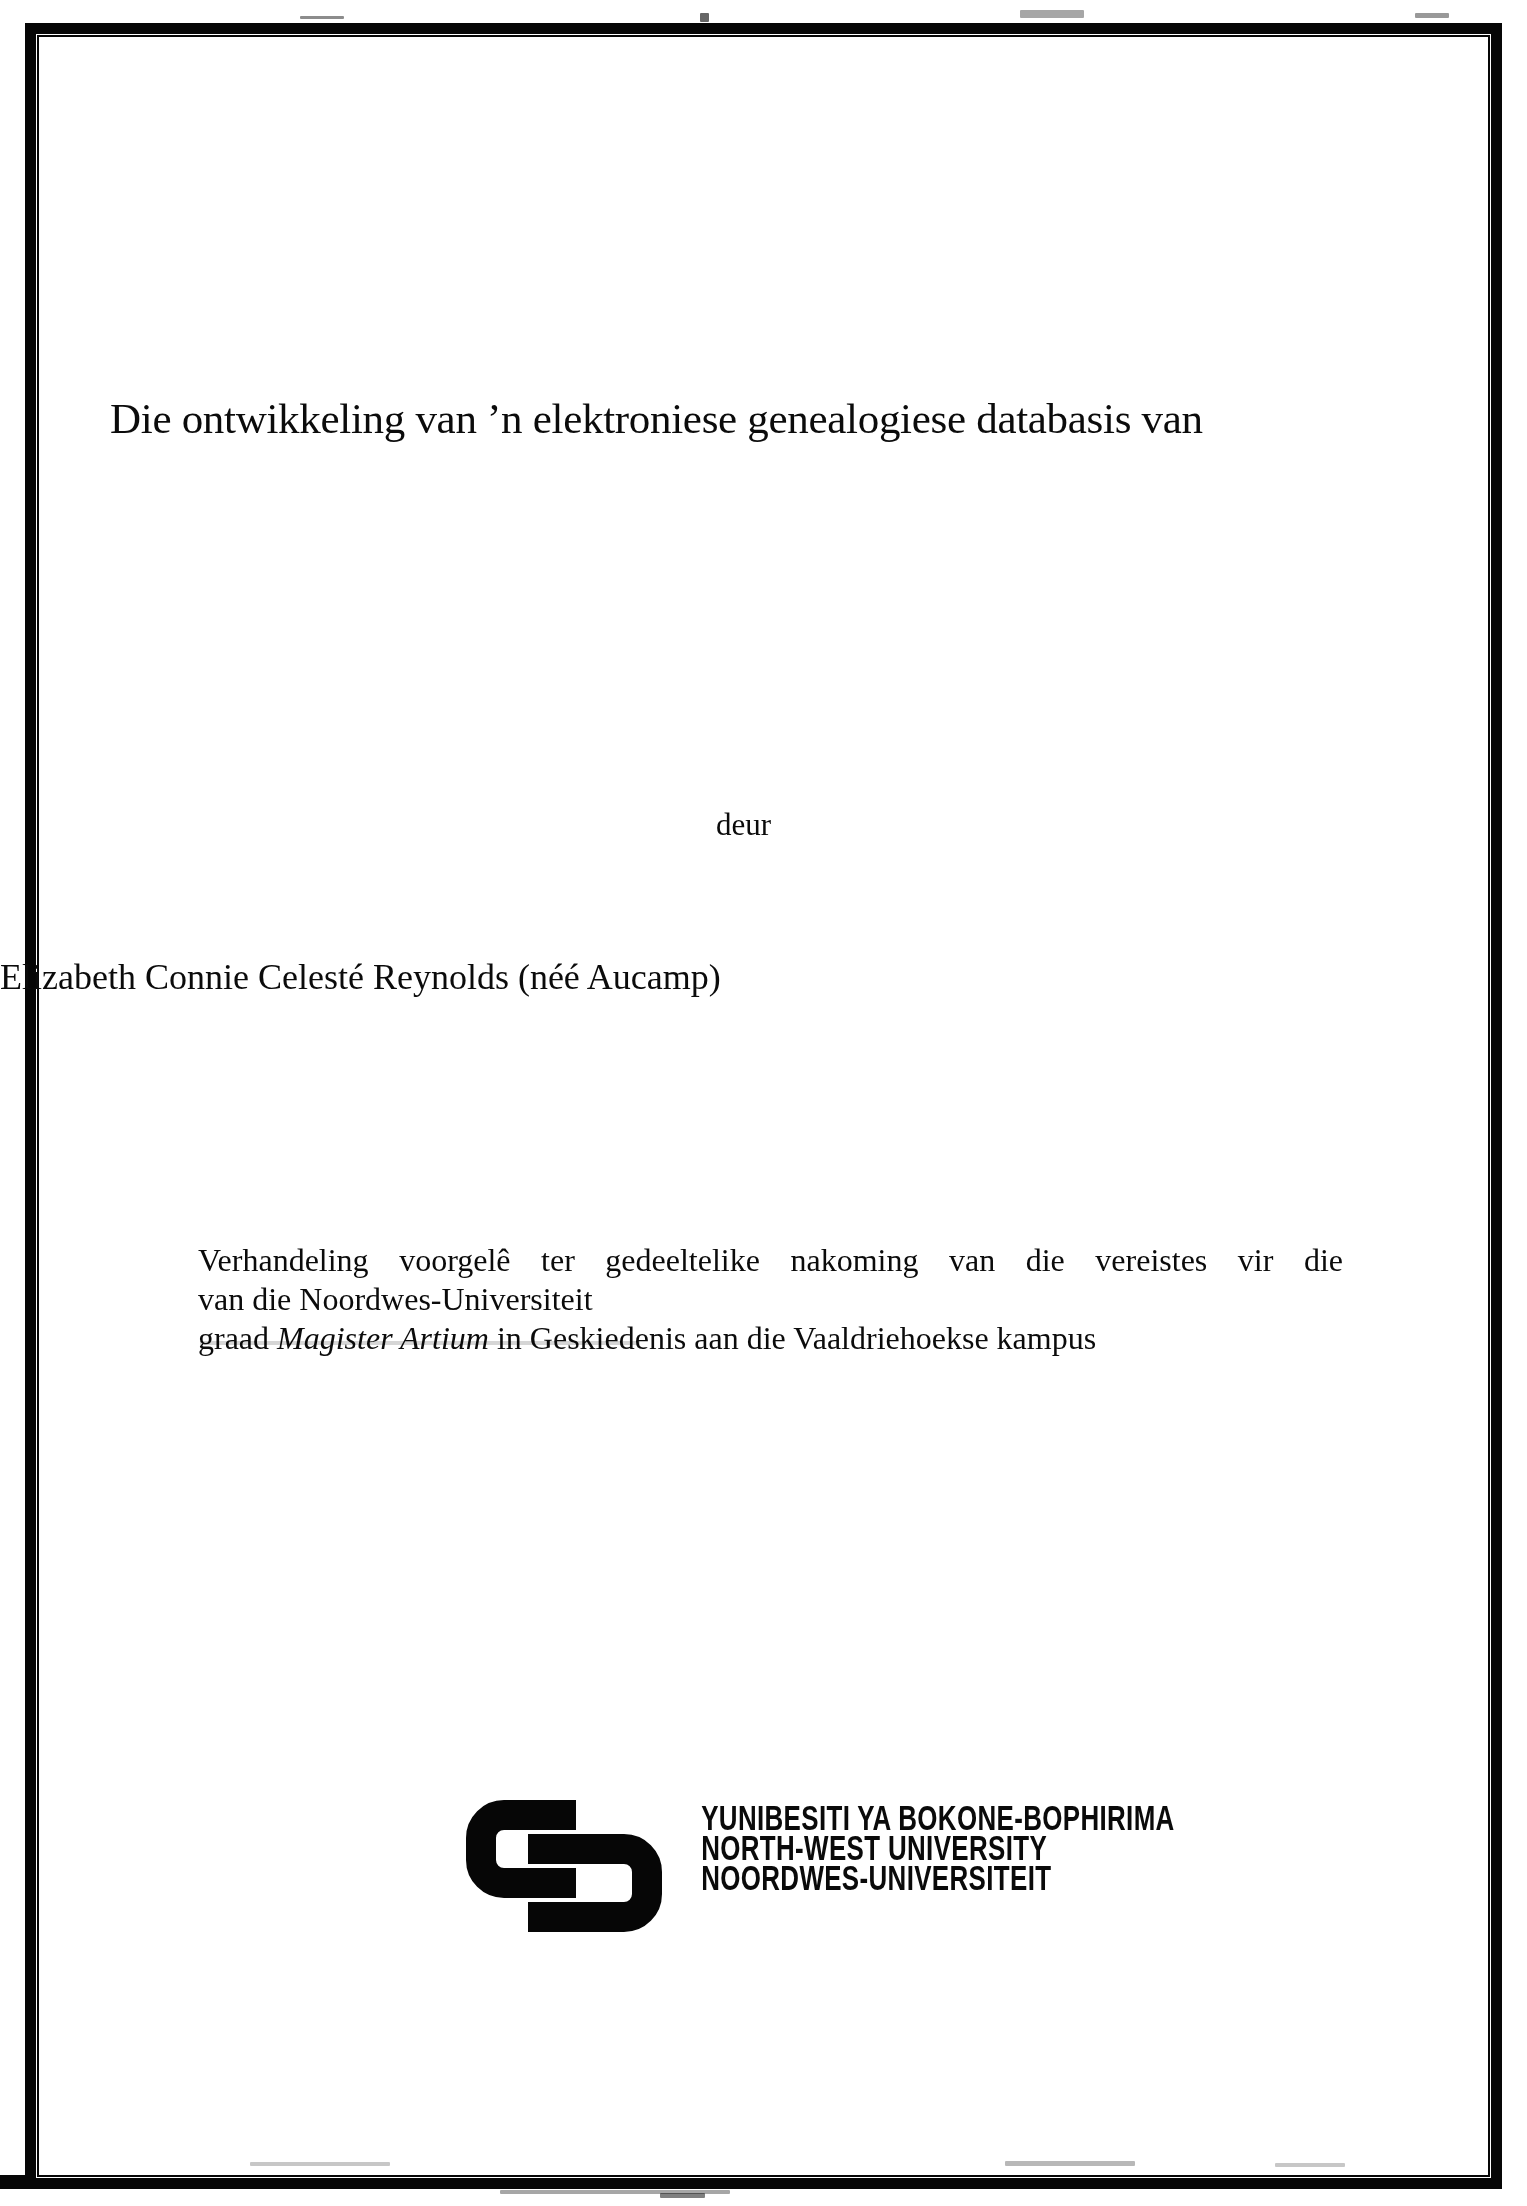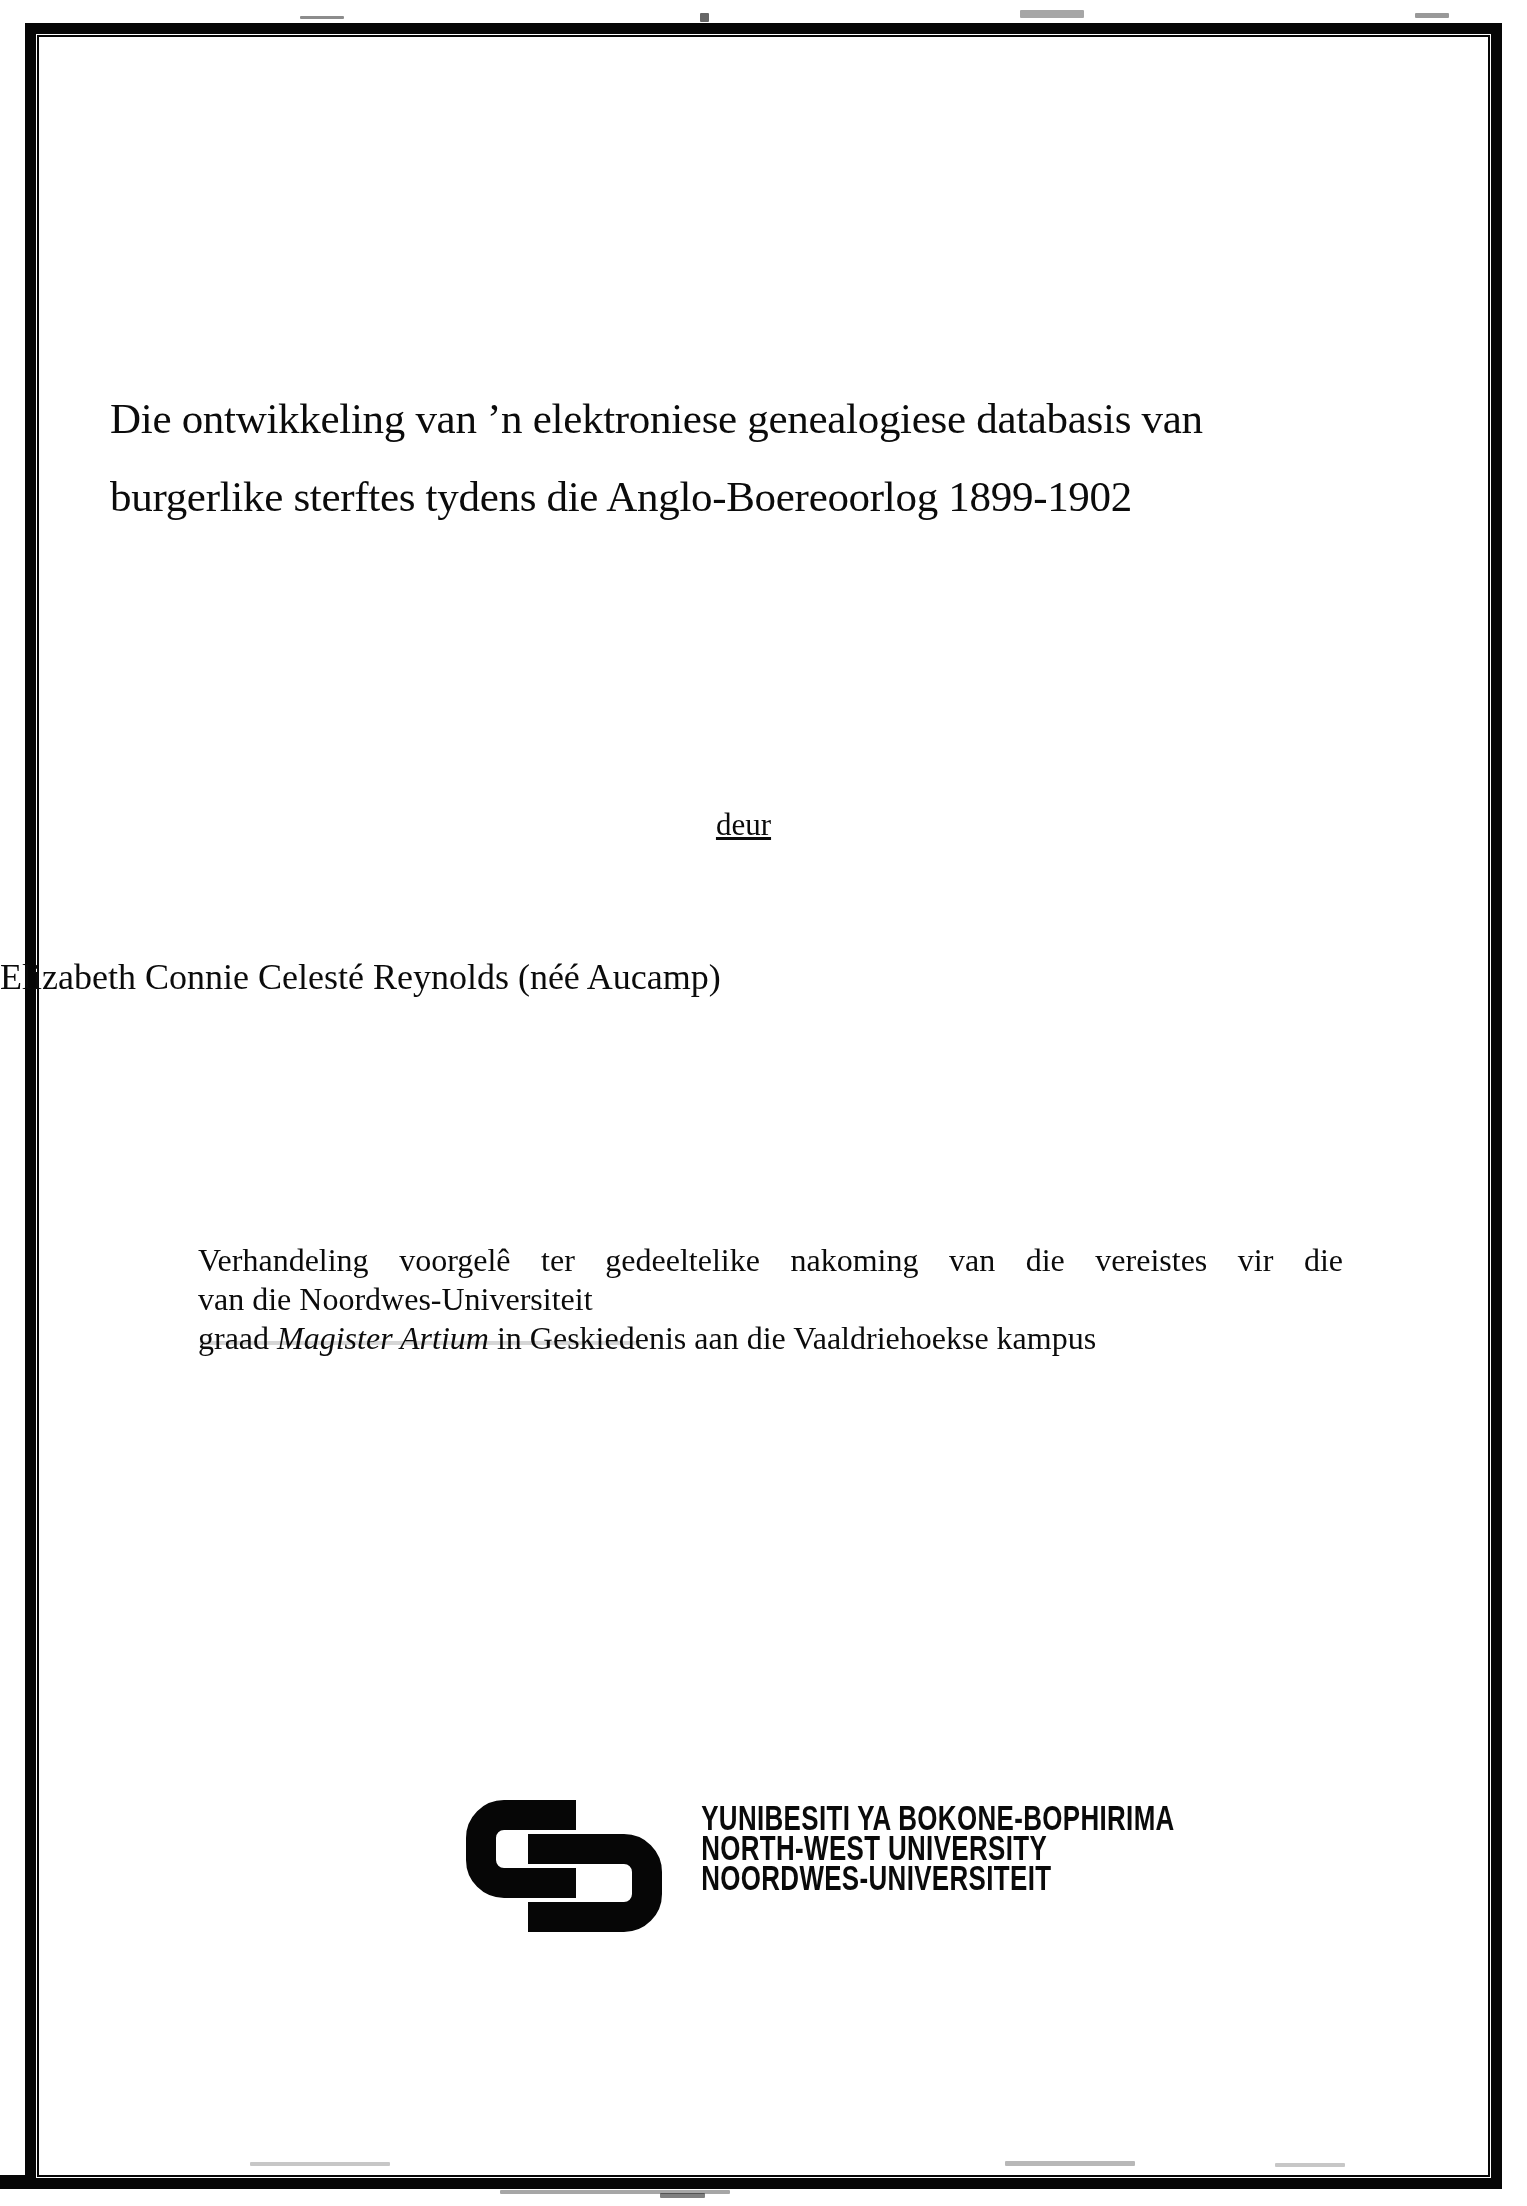--- a/index.html
+++ b/index.html
@@ -29,21 +29,21 @@
   }
 
   
   .thesis-title{
     position:absolute; left:110px; right:110px; top:380px;
     text-align:left; font-size:43px; line-height:78px;
     letter-spacing:-0.3px;
   }
   .byline{
     position:absolute; left:0; right:40px; top:807px;
-    text-align:center; font-size:31px; line-height:36px;text-decoration:underline;
+    text-align:center; font-size:31px; line-height:36px;
   }
   .author{
     position:absolute; left:0; right:0; top:956px;
     text-align:left; font-size:36px;
   }
   .declaration{
     position:absolute; left:198px; top:1221px; width:1145px;
     font-size:32px; line-height:39px;
   }
   .declaration .just{
@@ -84,21 +84,20 @@
 </head>
 <body>
 
 <div class="frame-outer">
   <div class="frame-inner"></div>
 </div>
 <div class="frame-bottom-ext"></div>
 
 <div class="thesis-title">
   <div>Die ontwikkeling van ’n elektroniese genealogiese databasis van</div>
-  <div>burgerlike sterftes tydens die Anglo-Boereoorlog 1899-1902</div>
 </div>
 
 <div class="byline">deur</div>
 
 <div class="author">Elizabeth Connie Celesté Reynolds (néé Aucamp)</div>
 
 <div class="declaration">
   <div class="just">Verhandeling voorgelê ter gedeeltelike nakoming van die vereistes vir die</div>
   <div>van die Noordwes-Universiteit</div>
   <div><span>graad </span><span class="it">Magister Artium</span><span> in Geskiedenis aan die Vaaldriehoekse kampus</span></div>

